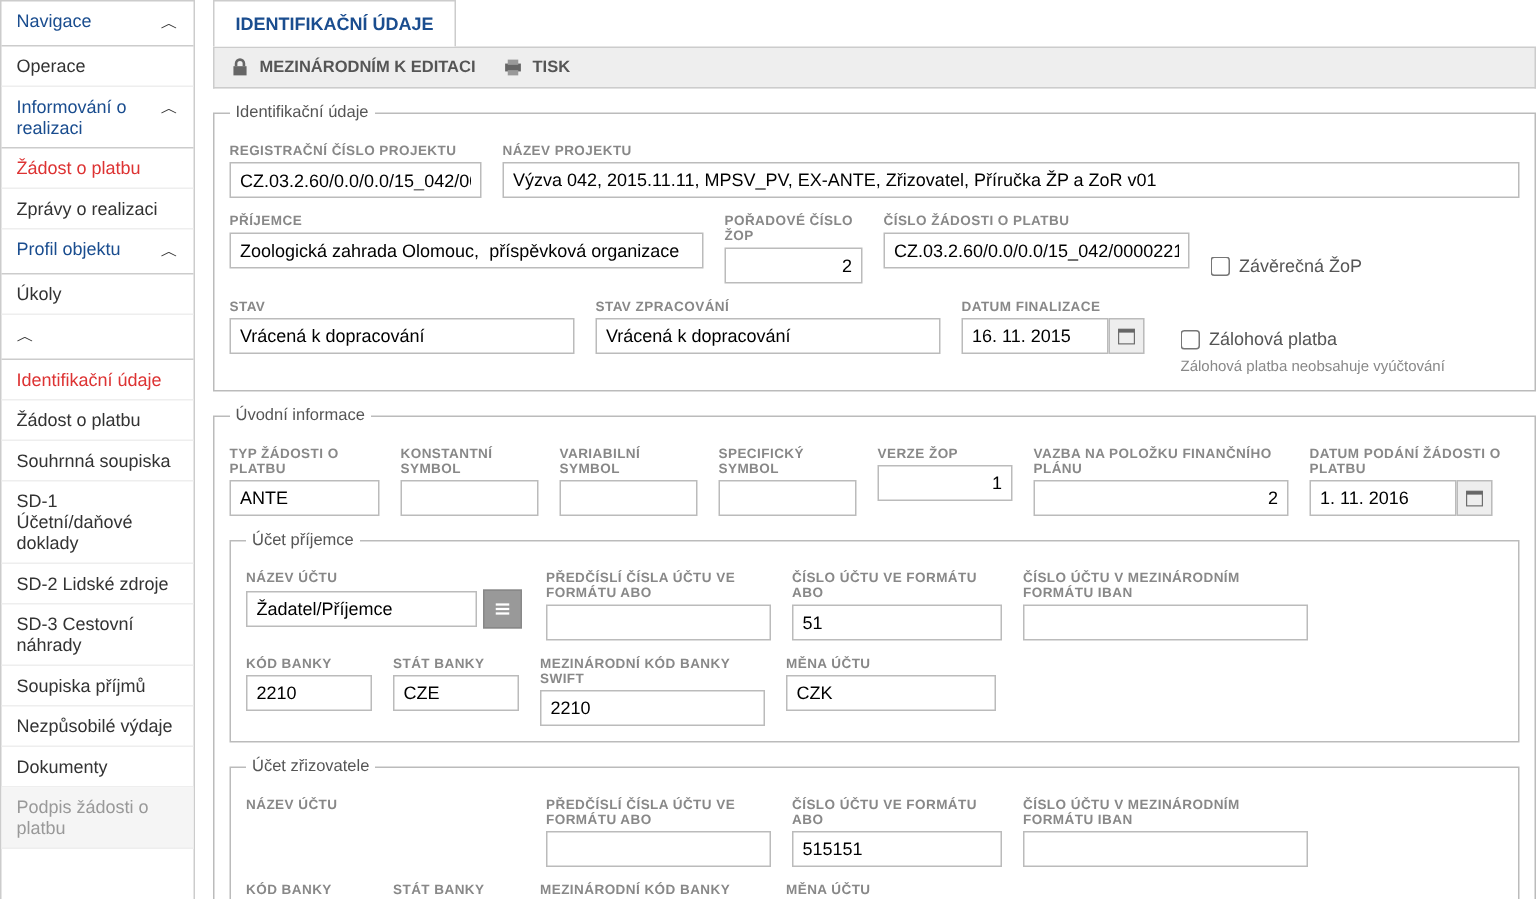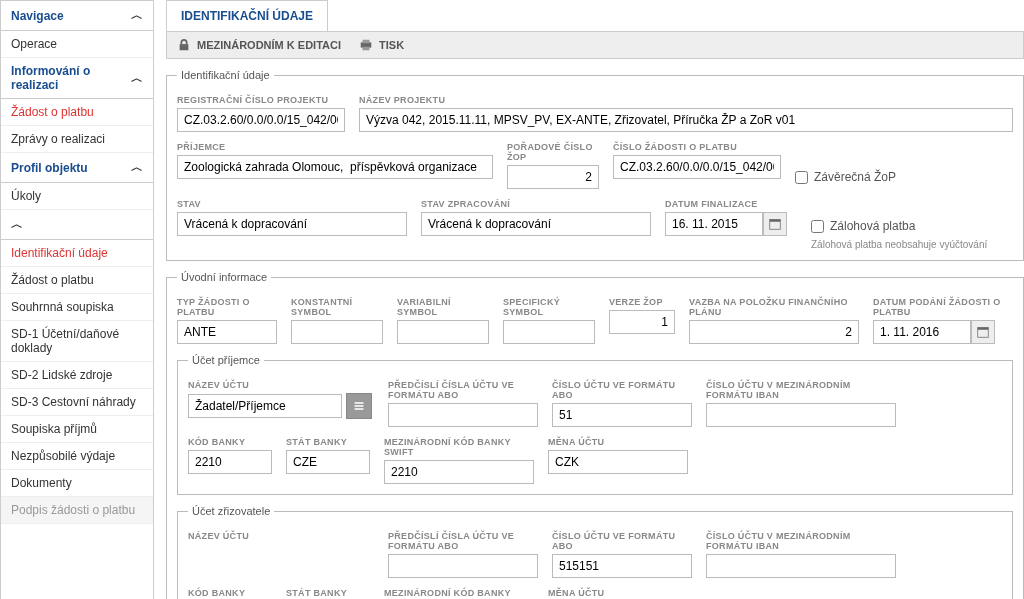--- a/index.html
+++ b/index.html
@@ -1,19 +1,19 @@
 <!DOCTYPE html>
 <html><head>
 <meta charset="utf-8">
 <style>
   * { box-sizing: border-box; margin: 0; padding: 0; }
   body { font-family: Arial, sans-serif; font-size: 12px; color: #333; background: #fff; }
   .container { display: flex; width: 1024px; }
   .sidebar { width: 197px; border: 1px solid #ccc; }
-  .nav-header { display: flex; justify-content: space-between; align-items: center; padding: 6px 10px; font-weight: bold; color: #1a4d8f; border-bottom: 1px solid #ccc; cursor: pointer; }
+  .nav-header { display: flex; justify-content: space-between; padding: 6px 10px; font-weight: normal; color: #1a4d8f; border-bottom: 1px solid #ccc; cursor: pointer; }
   .nav-item { padding: 6px 10px; border-bottom: 1px solid #eee; cursor: pointer; color: #333; }
   .nav-item.red { color: #d33; }
   .nav-item.disabled { color: #999; background: #f5f5f5; }
   .chevron { font-size: 12px; color: #333; }
   .main { flex: 1; padding-left: 12px; }
   .tabbar { display: flex; border-bottom: 1px solid #ccc; }
   .tab { padding: 8px 14px; border: 1px solid #ccc; border-bottom: none; font-weight: bold; color: #1a4d8f; background: #fff; font-size: 12px; }
   .toolbar { display: flex; align-items: center; gap: 18px; background: #eee; border: 1px solid #ccc; border-top: none; padding: 6px 10px; font-size: 11px; font-weight: bold; color: #555; }
   .toolbar-item { display: flex; align-items: center; gap: 6px; cursor: pointer; }
   .icon { width: 14px; height: 14px; display: inline-block; }
@@ -107,21 +107,21 @@
       </div>
       <div class="row">
         <div class="field" style="width:316px">
           <label>PŘÍJEMCE</label>
           <input type="text" readonly="" value="Zoologická zahrada Olomouc,  příspěvková organizace" style="">
         </div>
         <div class="field" style="width:92px">
           <label>POŘADOVÉ ČÍSLO ŽOP</label>
           <input type="text" readonly="" style="text-align: right;" value="2">
         </div>
-        <div class="field" style="width:168px">
+        <div class="field" style="width:204px">
           <label>ČÍSLO ŽÁDOSTI O PLATBU</label>
           <input type="text" readonly="" value="CZ.03.2.60/0.0/0.0/15_042/0000221/2015/00" style="">
         </div>
         <div class="checkbox-field" style="align-self:flex-end;height:24px">
           <input type="checkbox" style="">
           <span>Závěrečná ŽoP</span>
         </div>
       </div>
       <div class="row" style="margin-bottom:0">
         <div class="field" style="width:230px">
@@ -166,21 +166,21 @@
           <input type="text" style="">
         </div>
         <div class="field" style="width:92px">
           <label>VARIABILNÍ SYMBOL</label>
           <input type="text" style="">
         </div>
         <div class="field" style="width:92px">
           <label>SPECIFICKÝ SYMBOL</label>
           <input type="text" style="">
         </div>
-        <div class="field" style="width:66px">
+        <div class="field" style="width:90px">
           <label>VERZE ŽOP</label>
           <input type="text" readonly="" style="text-align: right;" value="1">
         </div>
         <div class="field" style="width:170px">
           <label>VAZBA NA POLOŽKU FINANČNÍHO PLÁNU</label>
           <input type="text" readonly="" style="text-align: right;" value="2">
         </div>
         <div class="field" style="width:140px">
           <label>DATUM PODÁNÍ ŽÁDOSTI O PLATBU</label>
           <div class="input-with-btn">

